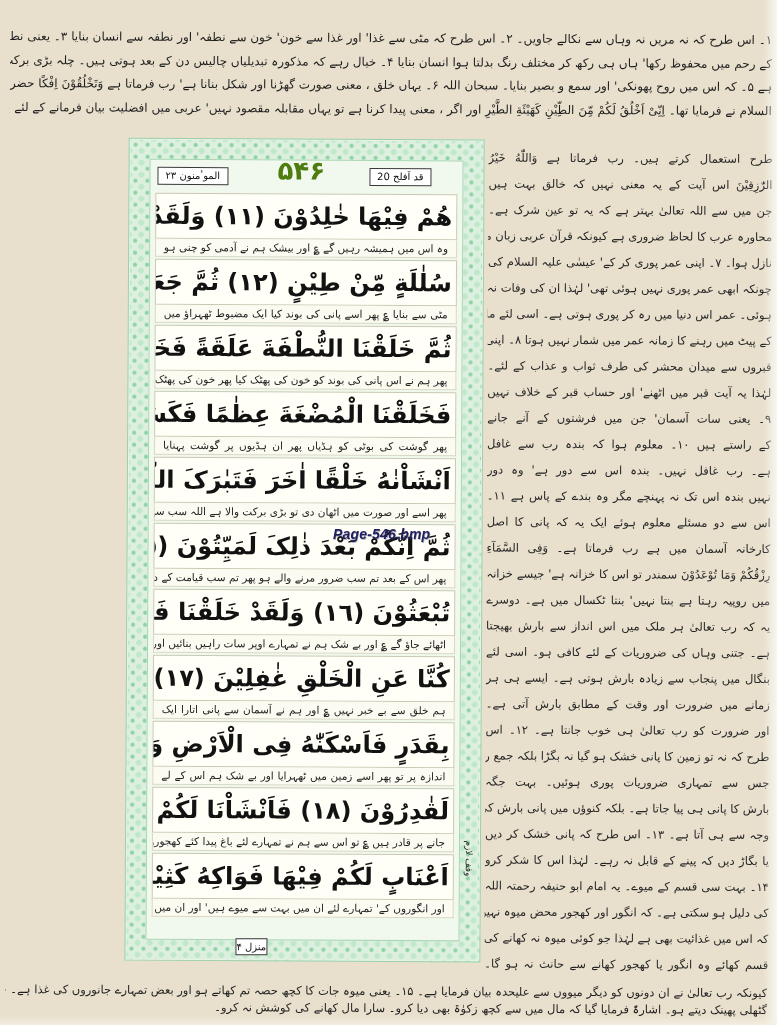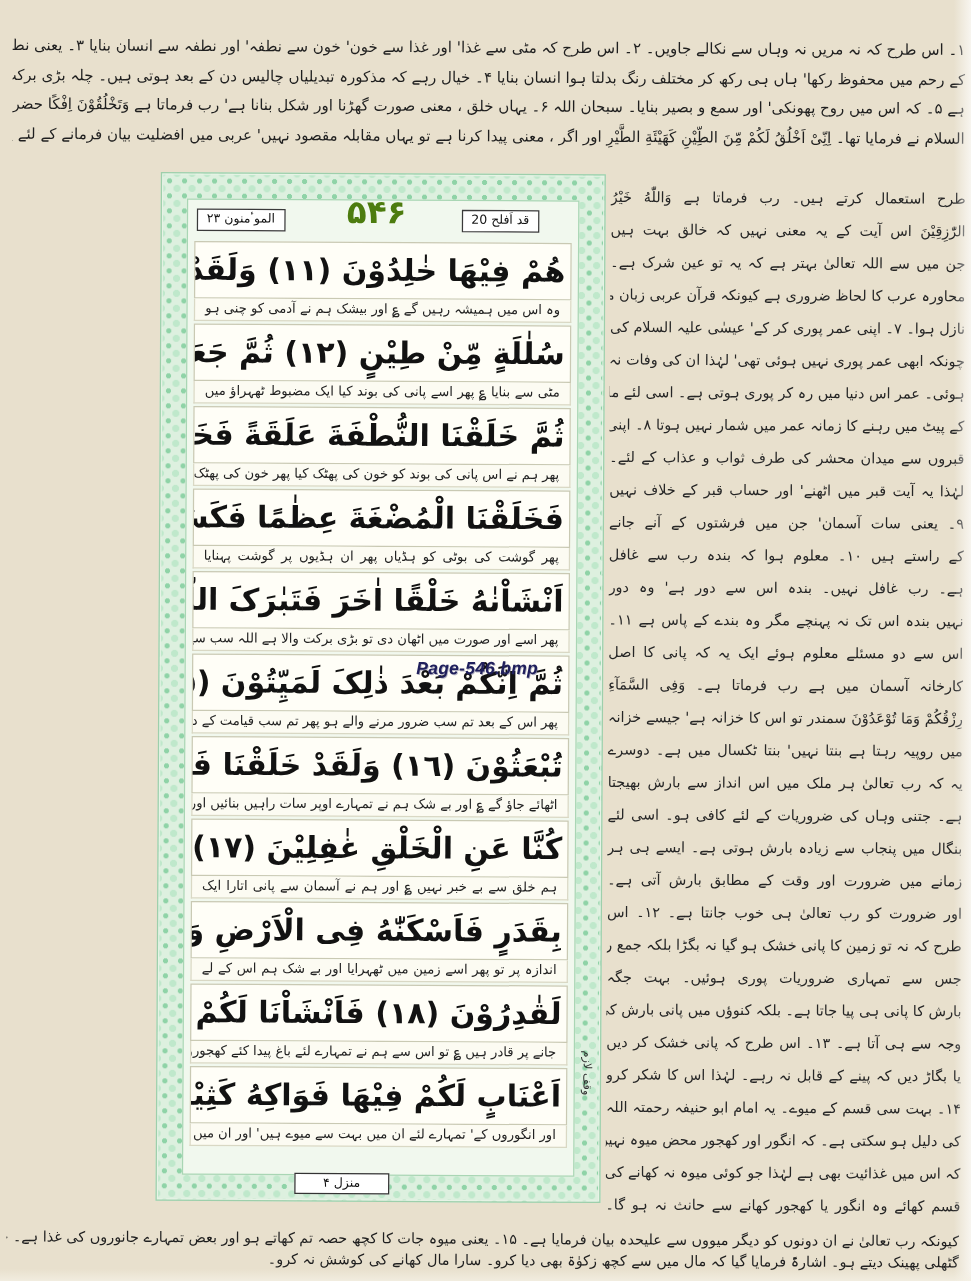--- a/index.html
+++ b/index.html
@@ -70,21 +70,21 @@
     white-space:nowrap; overflow:hidden; padding:0 4px;
   }
   .ur-line{
     height:17px; line-height:17px; font-size:10.5px; direction:rtl;
     background:#fcfbf2; border:1px solid #d9d8c4; border-top:none;
     white-space:nowrap; overflow:hidden; padding:0 8px; color:#222;
     text-align:justify; text-align-last:justify;
   }
   .manzil{
     position:absolute; left:110px; bottom:5px; height:15px; line-height:15px;
-    background:#ffffff; border:1px solid #333; padding:0 22px;
+    background:#ffffff; border:1px solid #333; padding:0 0;
     font-size:10px; direction:rtl; color:#111;
   }
   .waqf{
     position:absolute; right:6px; top:700px;
     writing-mode:vertical-rl; font-size:9px; color:#2e2e2e;
     letter-spacing:1px;
   }
 
   
   .right-col{position:absolute; left:487px; top:144px; width:284px; direction:rtl;}

